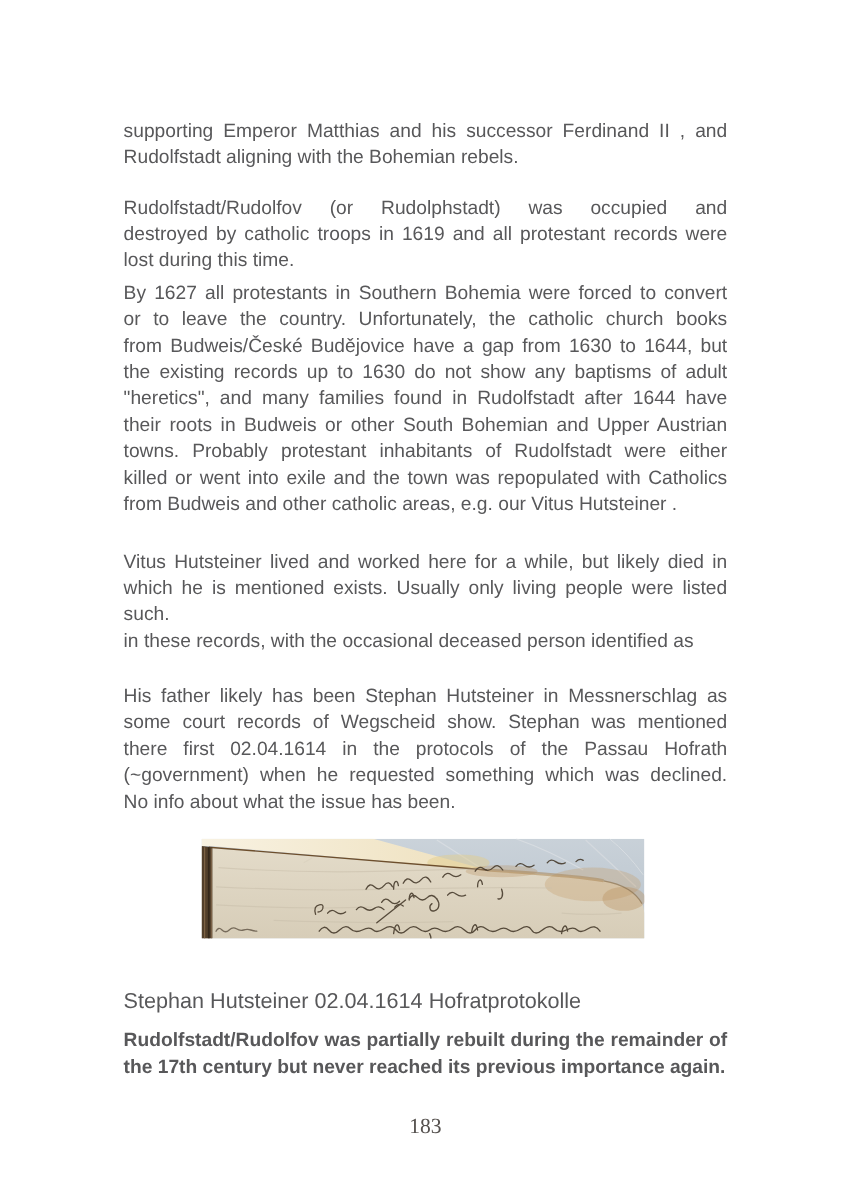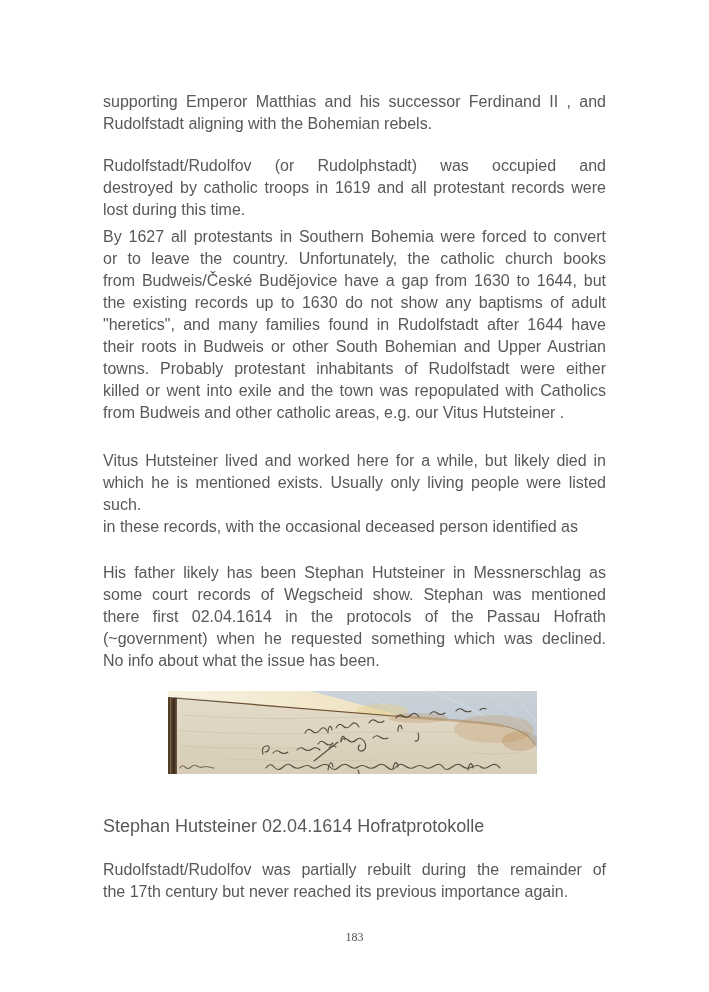--- a/index.html
+++ b/index.html
@@ -1,33 +1,33 @@
 <!DOCTYPE html>
 <html><head>
 <meta charset="utf-8">
 <style>
   * { margin: 0; padding: 0; box-sizing: border-box; }
   html, body { width: 709px; height: 992px; background: #ffffff; overflow: hidden; }
   body { font-family: "Liberation Sans", sans-serif; color: #58585a; }
   .sheet { position: relative; width: 709px; height: 992px; background: #ffffff; }
-  .content { position: absolute; left: 103px; top: 8px; width: 503px; }
+  .content { position: absolute; left: 103px; top: 16px; width: 503px; }
   .para { font-size: 16px; line-height: 22px; }
   .line { text-align: justify; text-align-last: justify; white-space: normal; }
   .para .line:last-child { text-align-last: left; }
   .p1 { margin-top: 83px; }
   .p2 { margin-top: 20px; }
   .p3 { margin-top: 5px; }
   .p4 { margin-top: 26px; }
   .p5 { margin-top: 24px; }
   .figure { margin-top: 19px; margin-left: 65px; width: 369px; height: 83px; }
   .figure svg { display: block; }
   .caption { margin-top: 41px; font-size: 18px; line-height: 22px; text-align: left; }
-  .p6 { margin-top: 22px; }
+  .p6 { margin-top: 12px; font-weight: bold; }
   .pageno { margin-top: 27px; text-align: center; font-family: "Liberation Serif", serif;
-            font-size: 12px; color: #55514e; }
+            font-size: 18px; color: #55514e; }
 </style>
 </head>
 <body>
 
 <div class="sheet">
   <div class="content">
 
     <div class="para p1">
         <div class="line">supporting Emperor Matthias and his successor Ferdinand II , and</div>
         <div class="line">Rudolfstadt aligning with the Bohemian rebels.</div>

